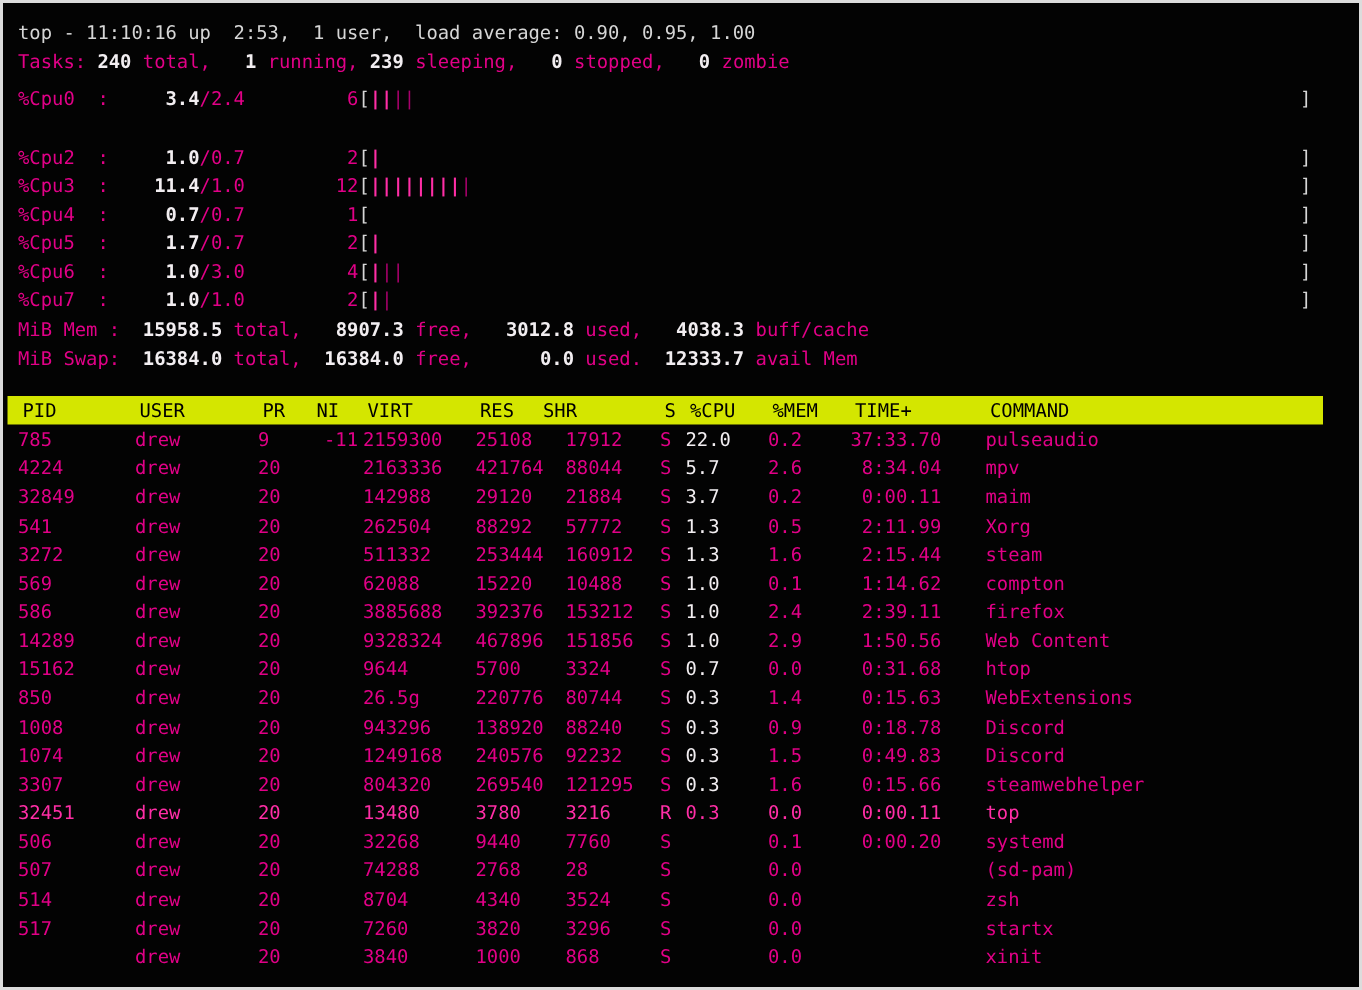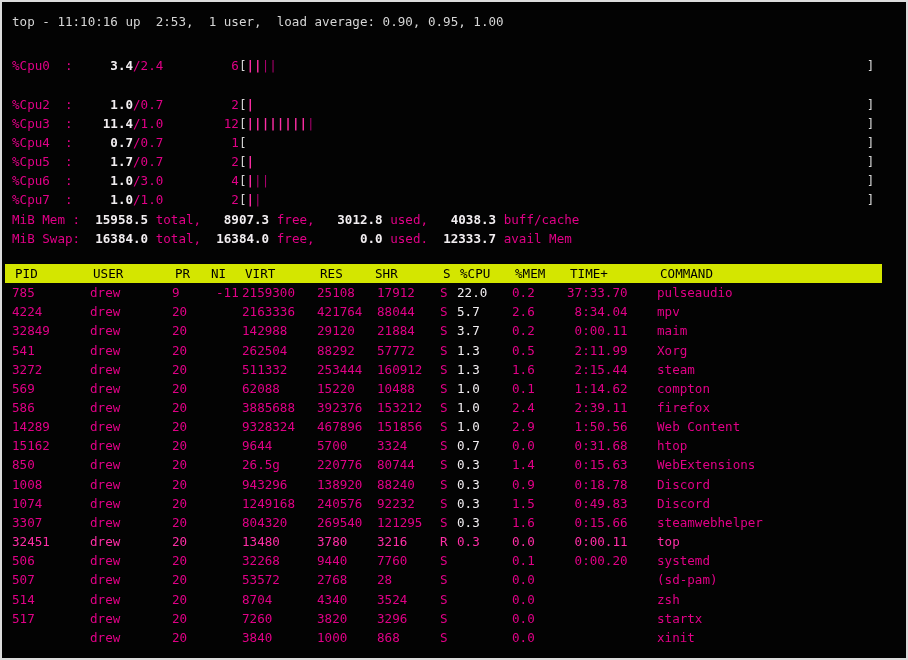--- a/index.html
+++ b/index.html
@@ -39,37 +39,38 @@
   .prow span{
     position:absolute;top:0;white-space:pre;
     font:12.57px/19.15px "DejaVu Sans Mono", monospace;
   }
 </style>
 </head>
 <body>
 
 <div class="frame" id="screen">
     <div class="line" style="top: 10px;"><span class="w">top - 11:10:16 up  2:53,  1 user,  load average: 0.90, 0.95, 1.00</span></div>
+    <div class="line" style="top: 29.15px;"><span class="m">Tasks: </span><span class="b">240</span><span class="m"> total, </span><span class="b">  1</span><span class="m"> running, </span><span class="b">239</span><span class="m"> sleeping, </span><span class="b">  0</span><span class="m"> stopped, </span><span class="b">  0</span><span class="m"> zombie</span></div>
     <div class="line" style="top: 54.3px;"><span class="m">%Cpu0  :</span><span class="b">     3.4</span><span class="m">/2.4</span><span class="m">         6</span><span class="w">[</span><span class="bu">||</span><span class="bs">||</span><span class="m">                                                                              </span><span class="w">]</span></div>
     <div class="line" style="top: 92.6px;"><span class="m">%Cpu2  :</span><span class="b">     1.0</span><span class="m">/0.7</span><span class="m">         2</span><span class="w">[</span><span class="bu">|</span><span class="bs"></span><span class="m">                                                                                 </span><span class="w">]</span></div>
     <div class="line" style="top: 111.75px;"><span class="m">%Cpu3  :</span><span class="b">    11.4</span><span class="m">/1.0</span><span class="m">        12</span><span class="w">[</span><span class="bu">||||||||</span><span class="bs">|</span><span class="m">                                                                         </span><span class="w">]</span></div>
     <div class="line" style="top: 130.9px;"><span class="m">%Cpu4  :</span><span class="b">     0.7</span><span class="m">/0.7</span><span class="m">         1</span><span class="w">[</span><span class="bu"></span><span class="bs"></span><span class="m">                                                                                  </span><span class="w">]</span></div>
     <div class="line" style="top: 150.05px;"><span class="m">%Cpu5  :</span><span class="b">     1.7</span><span class="m">/0.7</span><span class="m">         2</span><span class="w">[</span><span class="bu">|</span><span class="bs"></span><span class="m">                                                                                 </span><span class="w">]</span></div>
     <div class="line" style="top: 169.2px;"><span class="m">%Cpu6  :</span><span class="b">     1.0</span><span class="m">/3.0</span><span class="m">         4</span><span class="w">[</span><span class="bu">|</span><span class="bs">||</span><span class="m">                                                                               </span><span class="w">]</span></div>
     <div class="line" style="top: 188.35px;"><span class="m">%Cpu7  :</span><span class="b">     1.0</span><span class="m">/1.0</span><span class="m">         2</span><span class="w">[</span><span class="bu">|</span><span class="bs">|</span><span class="m">                                                                                </span><span class="w">]</span></div>
     <div class="line" style="top: 207.5px;"><span class="m">MiB Mem : </span><span class="b"> 15958.5</span><span class="m"> total, </span><span class="b">  8907.3</span><span class="m"> free, </span><span class="b">  3012.8</span><span class="m"> used, </span><span class="b">  4038.3</span><span class="m"> buff/cache</span></div>
     <div class="line" style="top: 226.65px;"><span class="m">MiB Swap: </span><span class="b"> 16384.0</span><span class="m"> total, </span><span class="b"> 16384.0</span><span class="m"> free, </span><span class="b">     0.0</span><span class="m"> used. </span><span class="b"> 12333.7</span><span class="m"> avail Mem</span></div>
     <div class="hdr" style="top: 261.95px;">
       <span style="left: 10px;">PID</span>
       <span style="left: 88px;">USER</span>
       <span style="left: 170px;">PR</span>
       <span style="left: 206px;">NI</span>
       <span style="left: 240px;">VIRT</span>
       <span style="left: 315px;">RES</span>
-      <span style="left: 370px;">SHR</span>
+      <span style="left: 357px;">SHR</span>
       <span style="left: 438px;">S</span>
       <span style="left: 455px;">%CPU</span>
       <span style="left: 510px;">%MEM</span>
       <span style="left: 565px;">TIME+</span>
       <span style="left: 655px;">COMMAND</span>
     </div>
     <div class="prow" style="top: 281.1px;">
       <span class="m" style="left: 10px;">785</span>
       <span class="m" style="left: 88px;">drew</span>
       <span class="m" style="left: 170px;">9</span>
@@ -261,21 +262,21 @@
       <span class="m" style="left: 375px;">7760</span>
       <span class="m" style="left: 438px;">S</span>
       <span class="m" style="left: 510px;">0.1</span>
       <span class="m" style="left: 565px;"> 0:00.20</span>
       <span class="m" style="left: 655px;">systemd</span>
     </div>
     <div class="prow" style="top: 568.35px;">
       <span class="m" style="left: 10px;">507</span>
       <span class="m" style="left: 88px;">drew</span>
       <span class="m" style="left: 170px;">20</span>
-      <span class="m" style="left: 240px;">53572</span>
+      <span class="m" style="left: 240px;">74288</span>
       <span class="m" style="left: 315px;">2768</span>
       <span class="m" style="left: 375px;">28</span>
       <span class="m" style="left: 438px;">S</span>
       <span class="m" style="left: 510px;">0.0</span>
       <span class="m" style="left: 655px;">(sd-pam)</span>
     </div>
     <div class="prow" style="top: 587.5px;">
       <span class="m" style="left: 10px;">514</span>
       <span class="m" style="left: 88px;">drew</span>
       <span class="m" style="left: 170px;">20</span>

